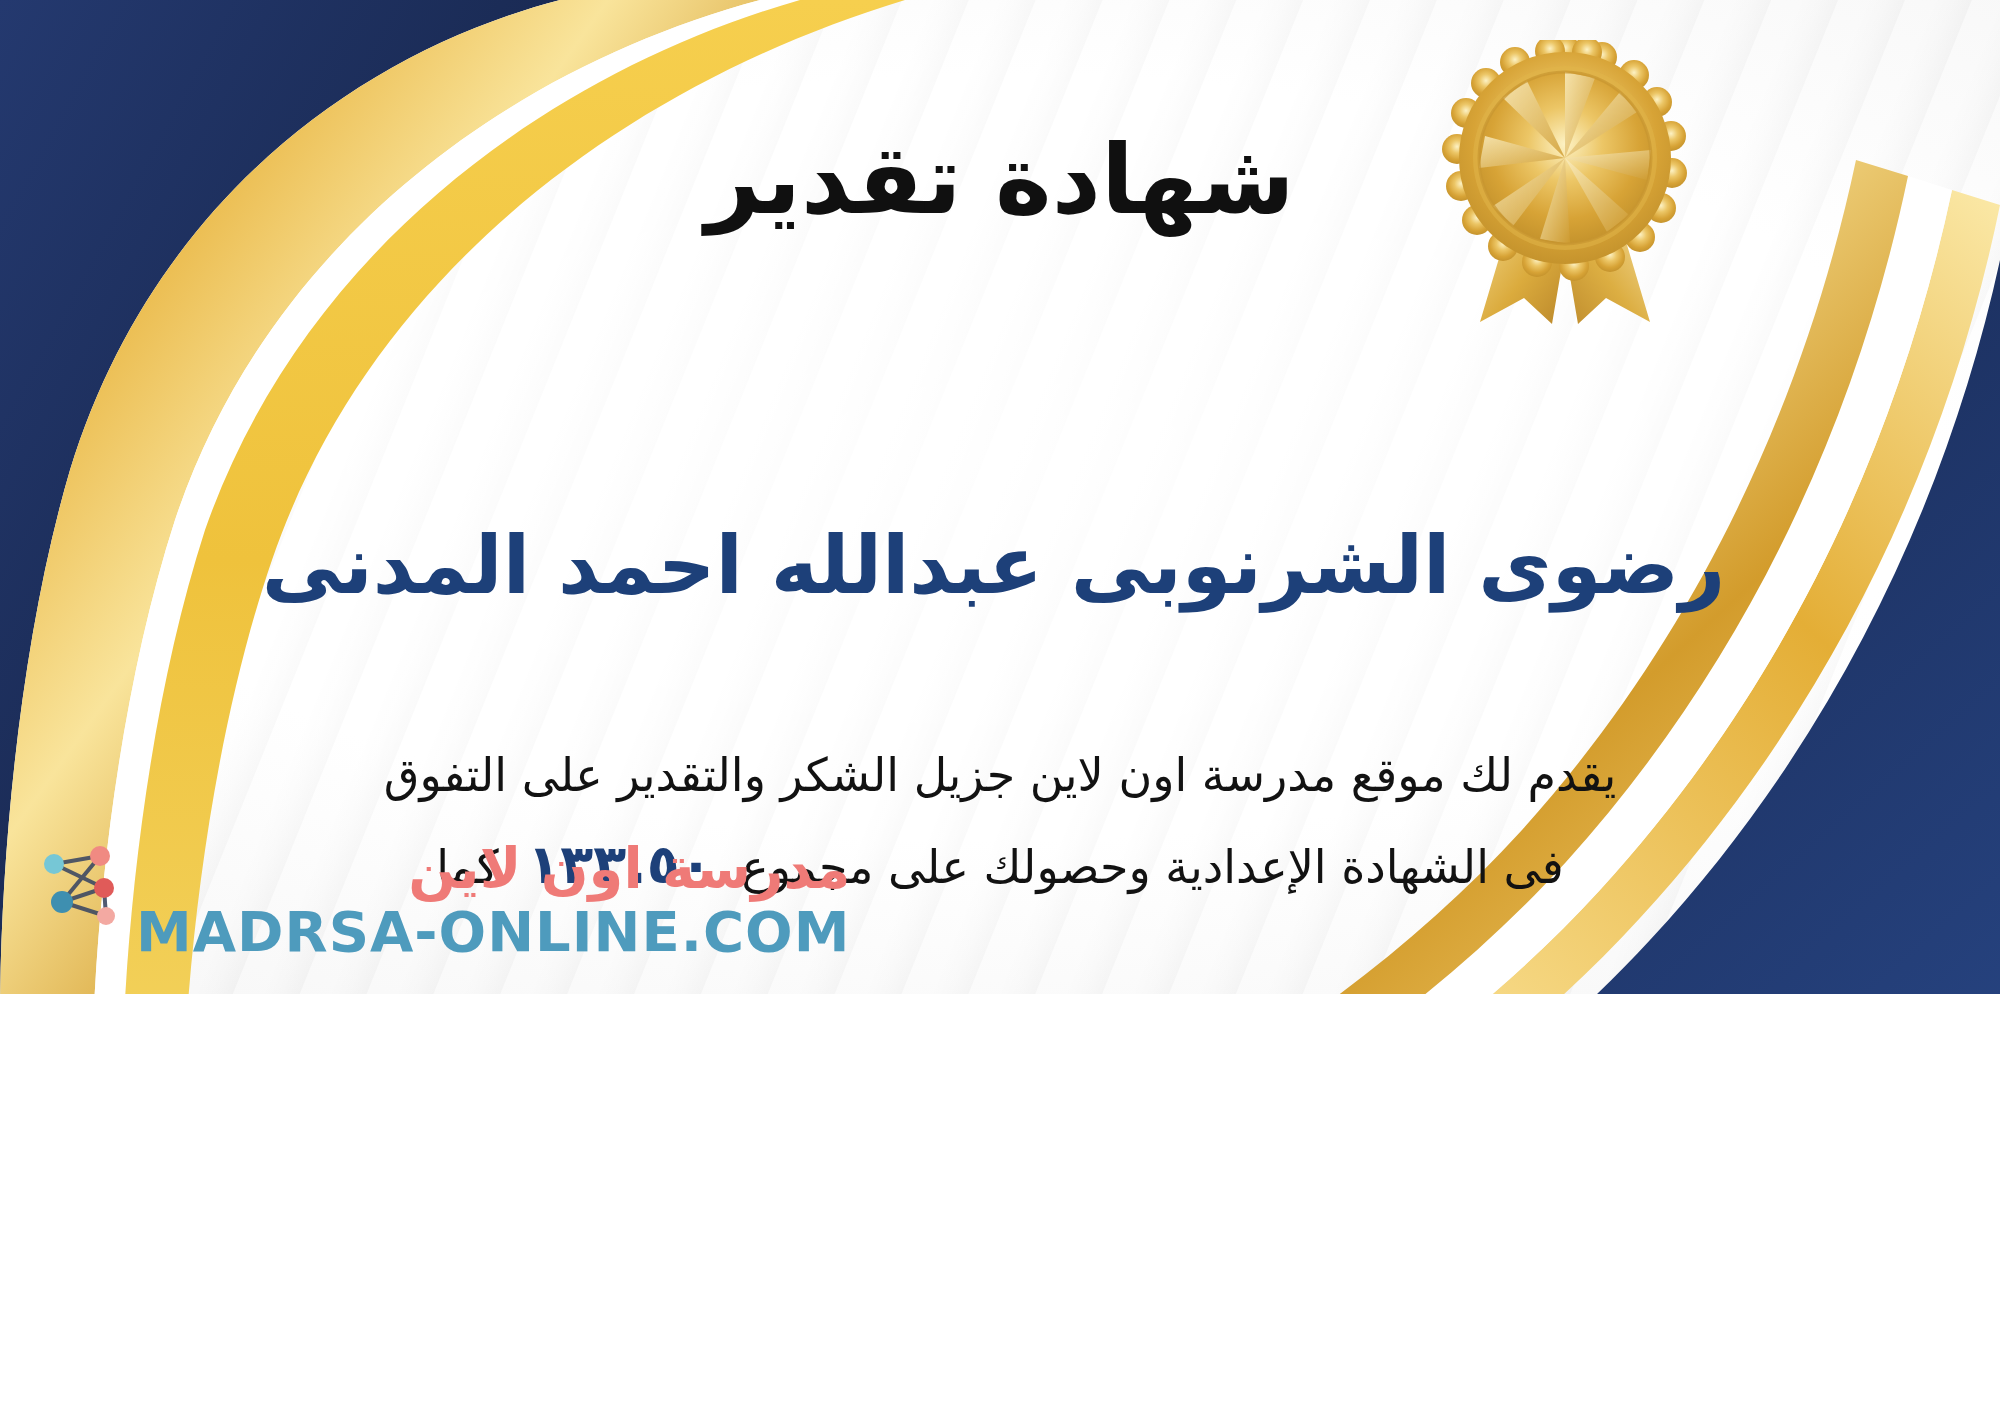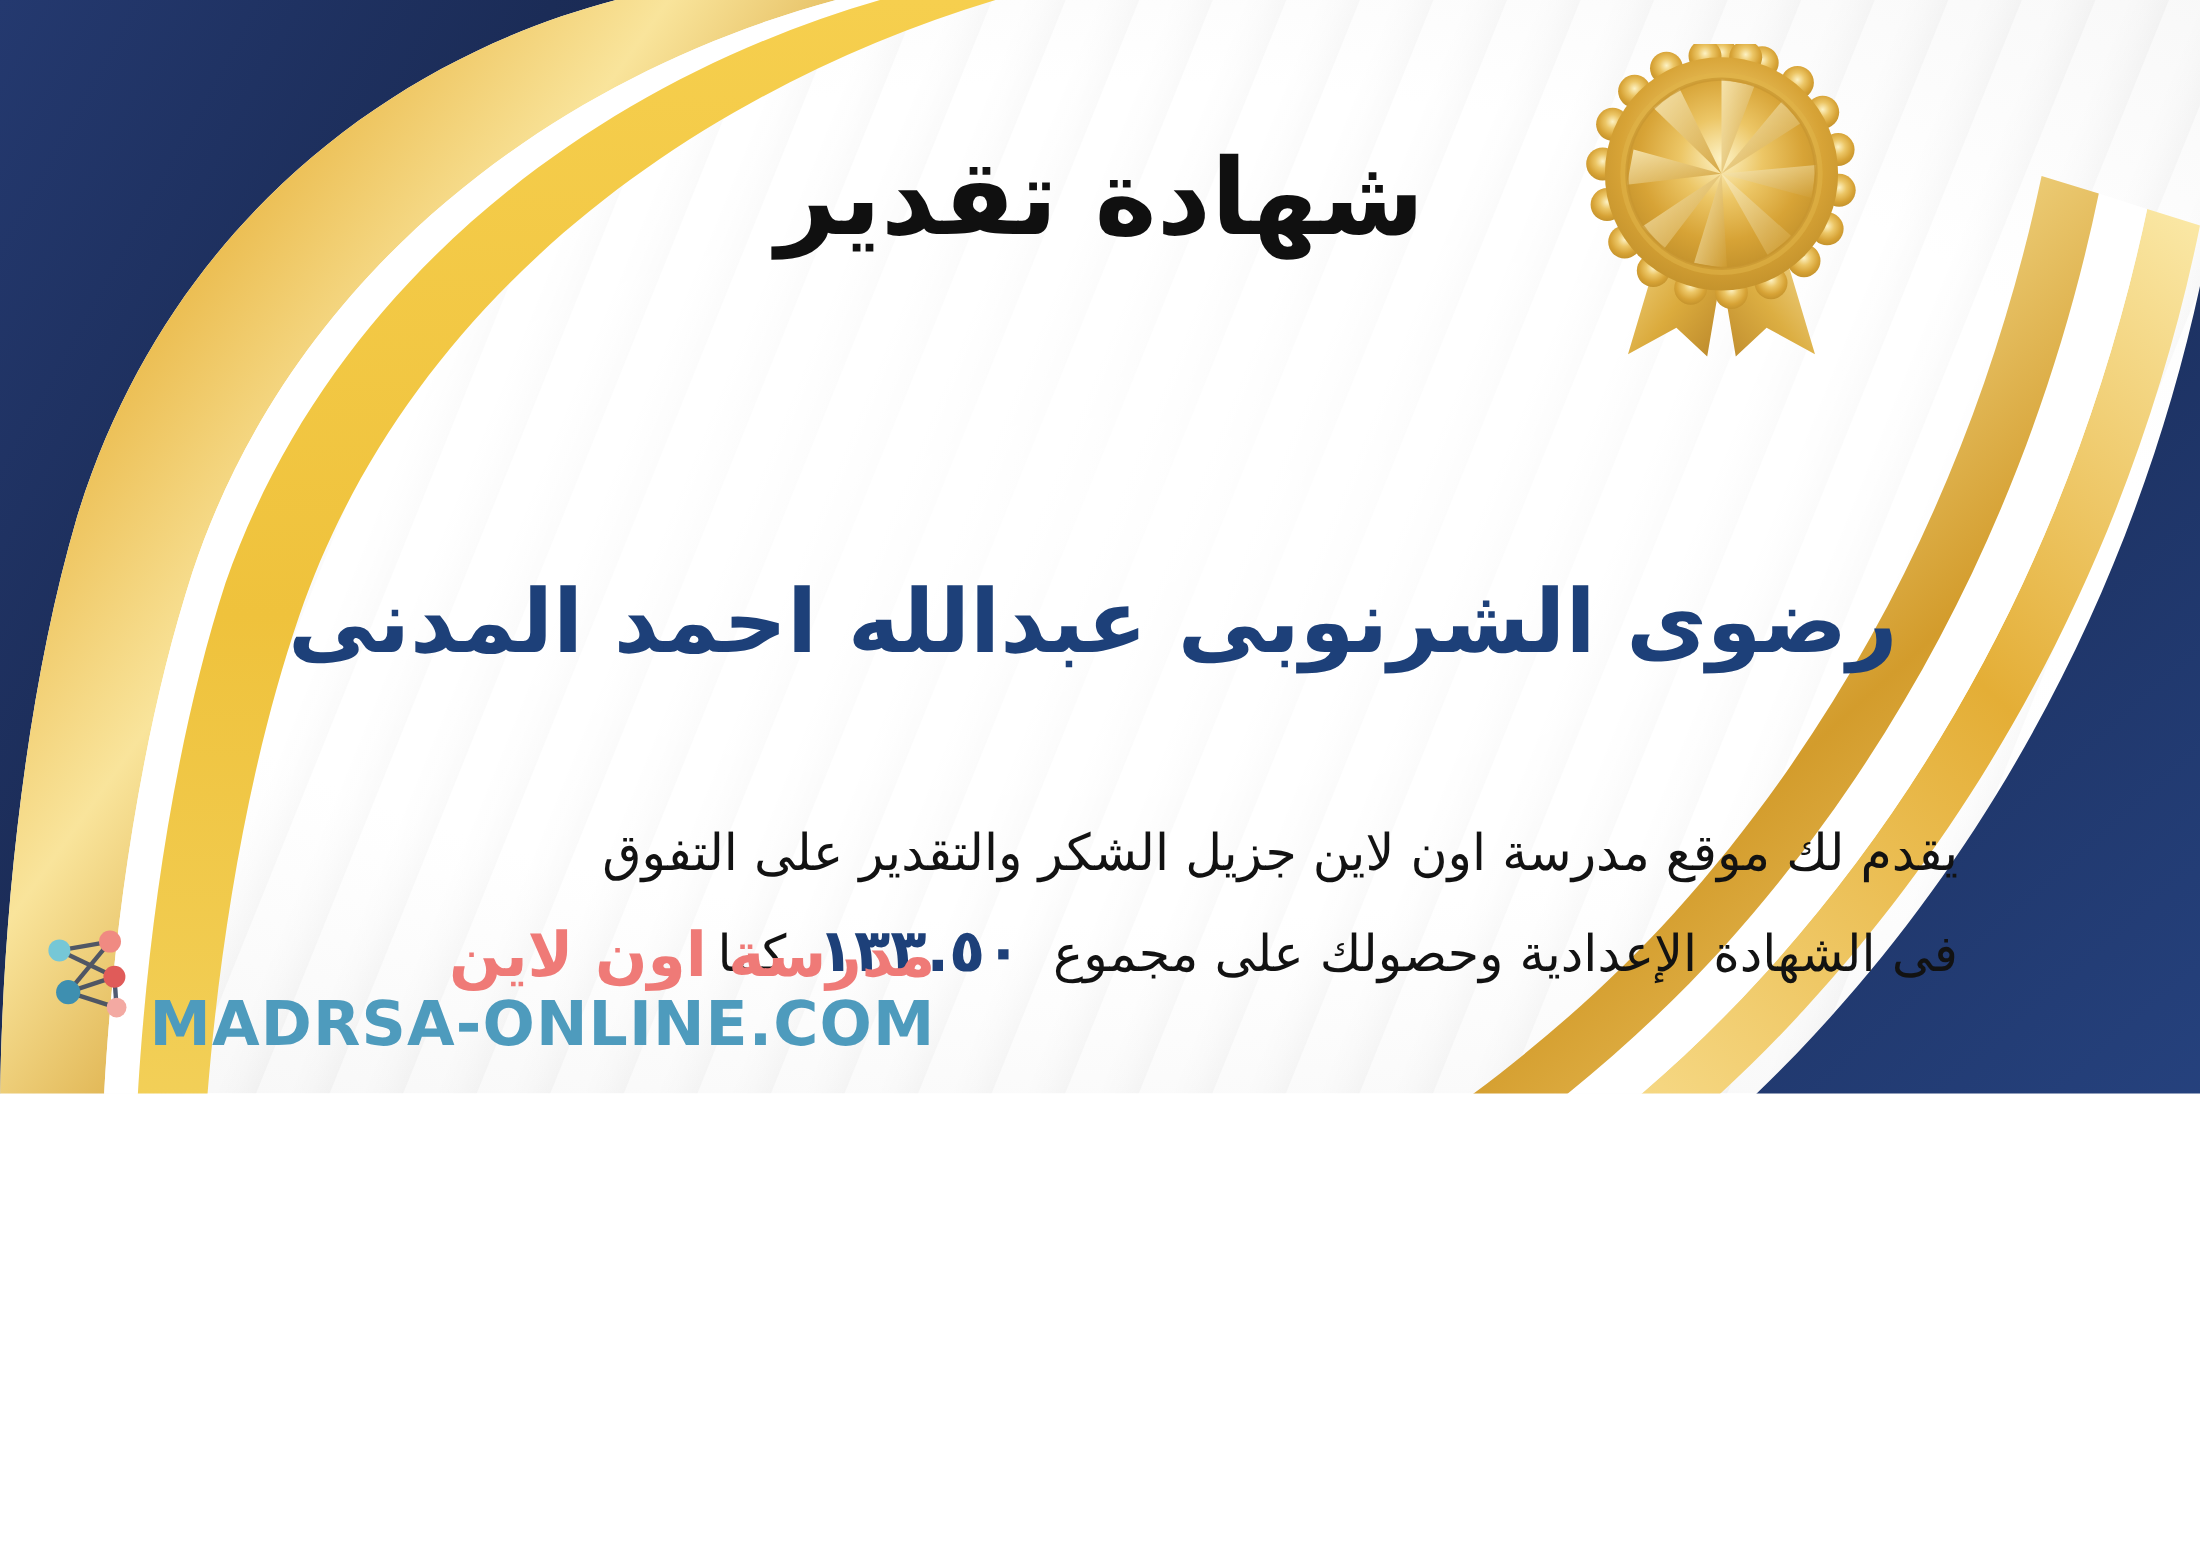--- a/index.html
+++ b/index.html
@@ -61,20 +61,21 @@
     font-size:80px;
     font-weight:700;
     color:#1d4079;
     line-height:1.15;
     padding:0 120px;
   }
 
   .body-block{
     position:absolute;
     top:735px; left:0; right:0;
+    text-align:center;
     padding:0 220px;
     font-size:46px;
     font-weight:500;
     color:#121212;
     line-height:1.78;
   }
   .body-line{ display:block; }
   .grade-value{
     color:#1d4079;
     font-weight:700;

